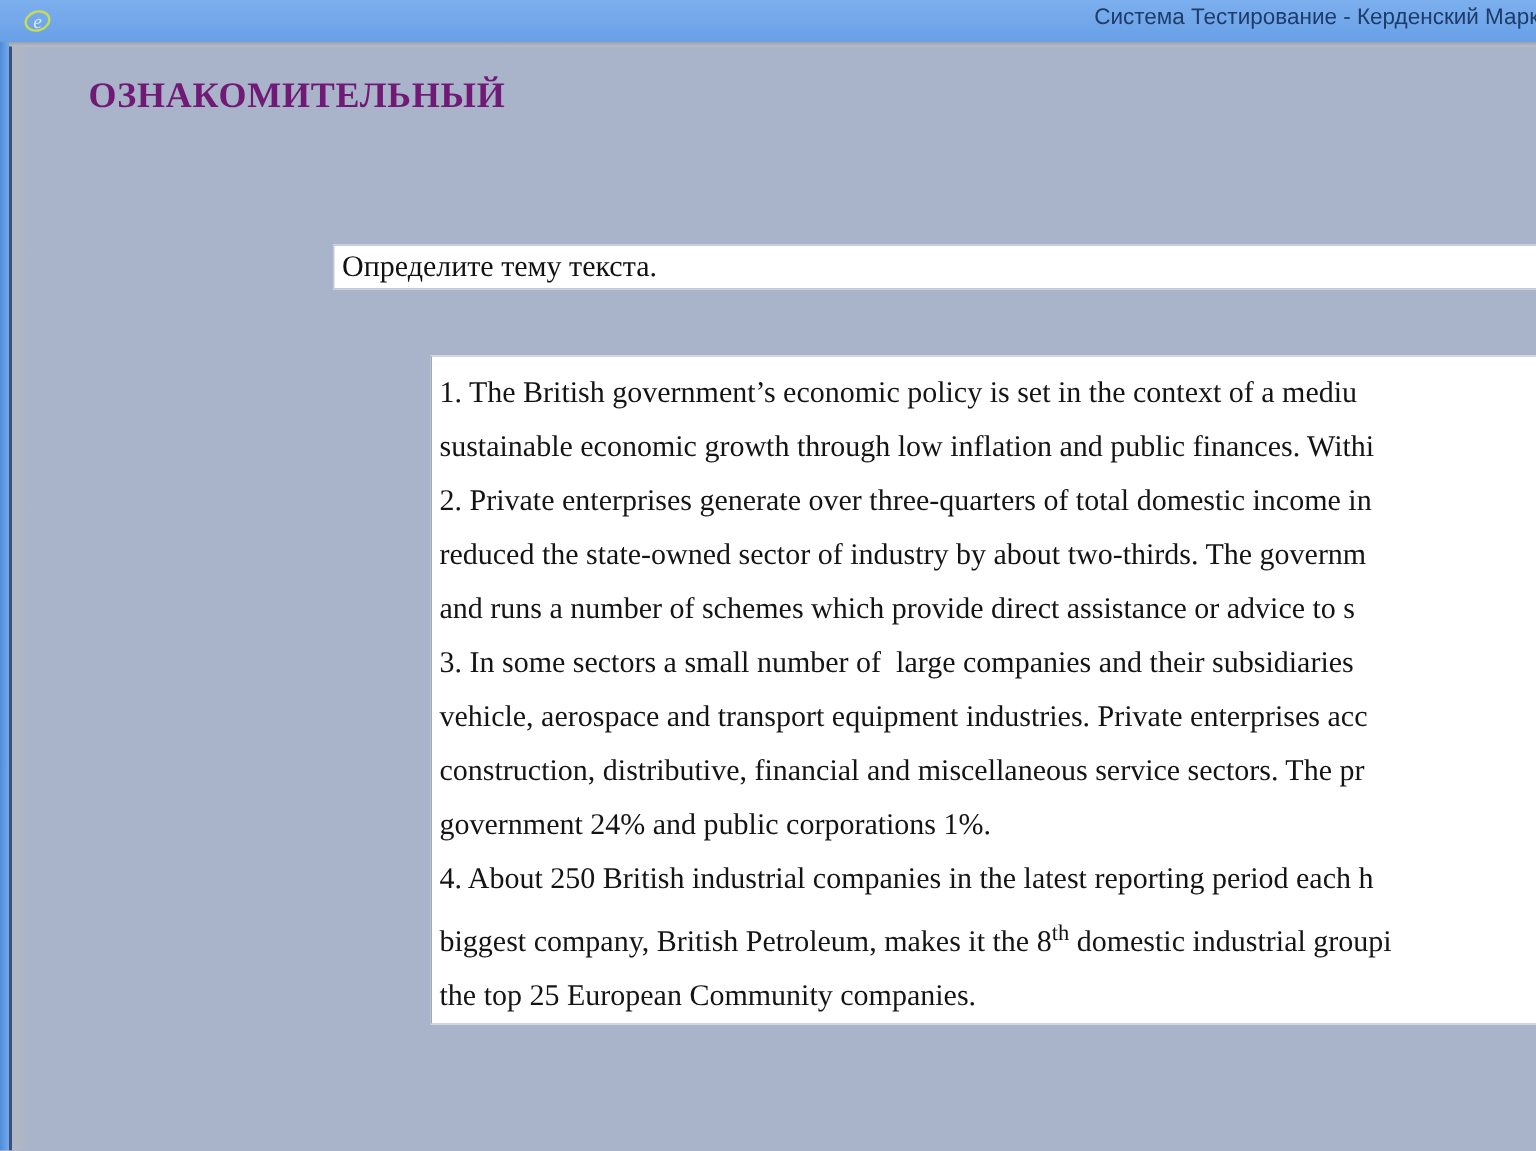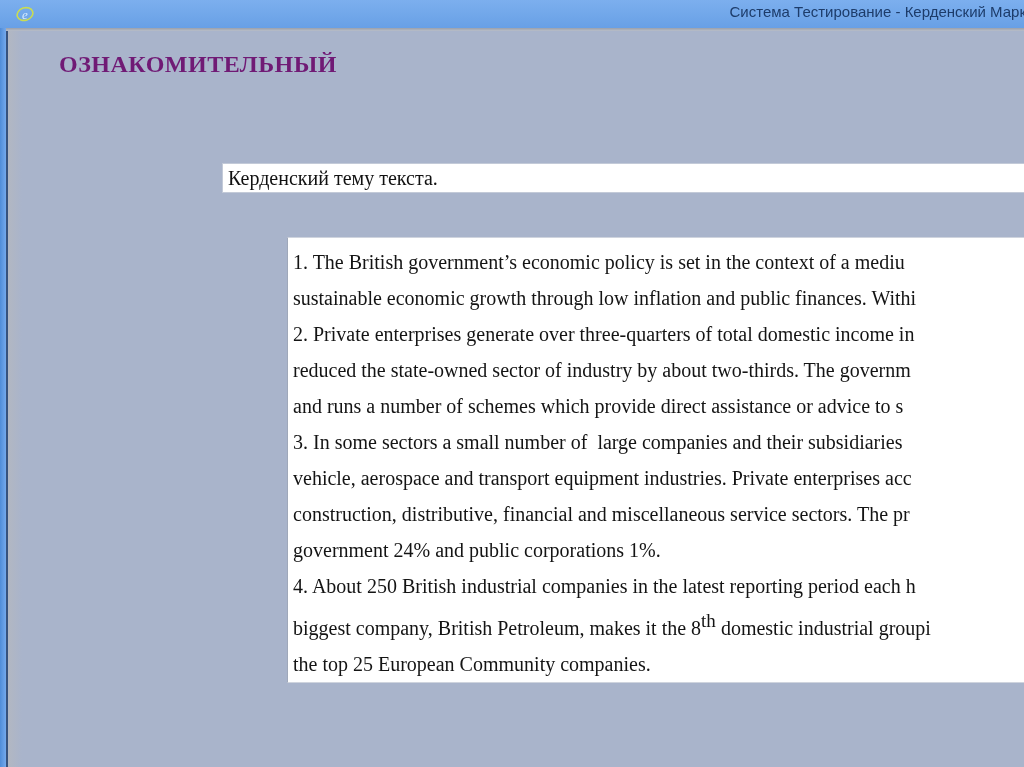--- a/index.html
+++ b/index.html
@@ -68,21 +68,21 @@
     padding: 6px 0 0 5px;
     overflow: hidden;
   }
   .passage-line {
     font-family: "Liberation Serif", serif;
     font-size: 20px; line-height: 36px; color: #141414;
     white-space: pre;
   }
   .passage-line.sup-line { margin-top: 6px; }
   .passage-line sup {
-    font-size: 19px; line-height: 0; vertical-align: super; text-align: center;
+    font-size: 15px; line-height: 0; vertical-align: super; text-align: center;
   }
 </style>
 </head>
 <body>
 
 <div class="titlebar">
   <span class="ie-icon">
     <svg width="18" height="18" viewBox="0 0 18 18">
       <ellipse cx="9" cy="9" rx="8" ry="6.2" fill="none" stroke="#cadc52" stroke-width="1.6" transform="rotate(-18 9 9)"></ellipse>
       <text x="9" y="13.5" text-anchor="middle" font-family="Liberation Serif, serif" font-style="italic" font-size="13" fill="#d9ecfd">e</text>
@@ -91,21 +91,21 @@
   <span class="title-text">Система Тестирование - Керденский Марк</span>
 </div>
 <div class="chrome-border"></div>
 <div class="frame-left-blue"></div>
 <div class="frame-left-dark"></div>
 <div class="content-shade"></div>
 
 <div class="mode-label">ОЗНАКОМИТЕЛЬНЫЙ</div>
 
 <div class="question-bar">
-  <span>Керденский тему текста.</span>
+  <span>Определите тему текста.</span>
 </div>
 
 <div class="passage-box">
   <div class="passage-line">1. The British government’s economic policy is set in the context of a mediu</div>
   <div class="passage-line">sustainable economic growth through low inflation and public finances. Withi</div>
   <div class="passage-line">2. Private enterprises generate over three-quarters of total domestic income in</div>
   <div class="passage-line">reduced the state-owned sector of industry by about two-thirds. The governm</div>
   <div class="passage-line">and runs a number of schemes which provide direct assistance or advice to s</div>
   <div class="passage-line">3. In some sectors a small number of  large companies and their subsidiaries</div>
   <div class="passage-line">vehicle, aerospace and transport equipment industries. Private enterprises acc</div>

